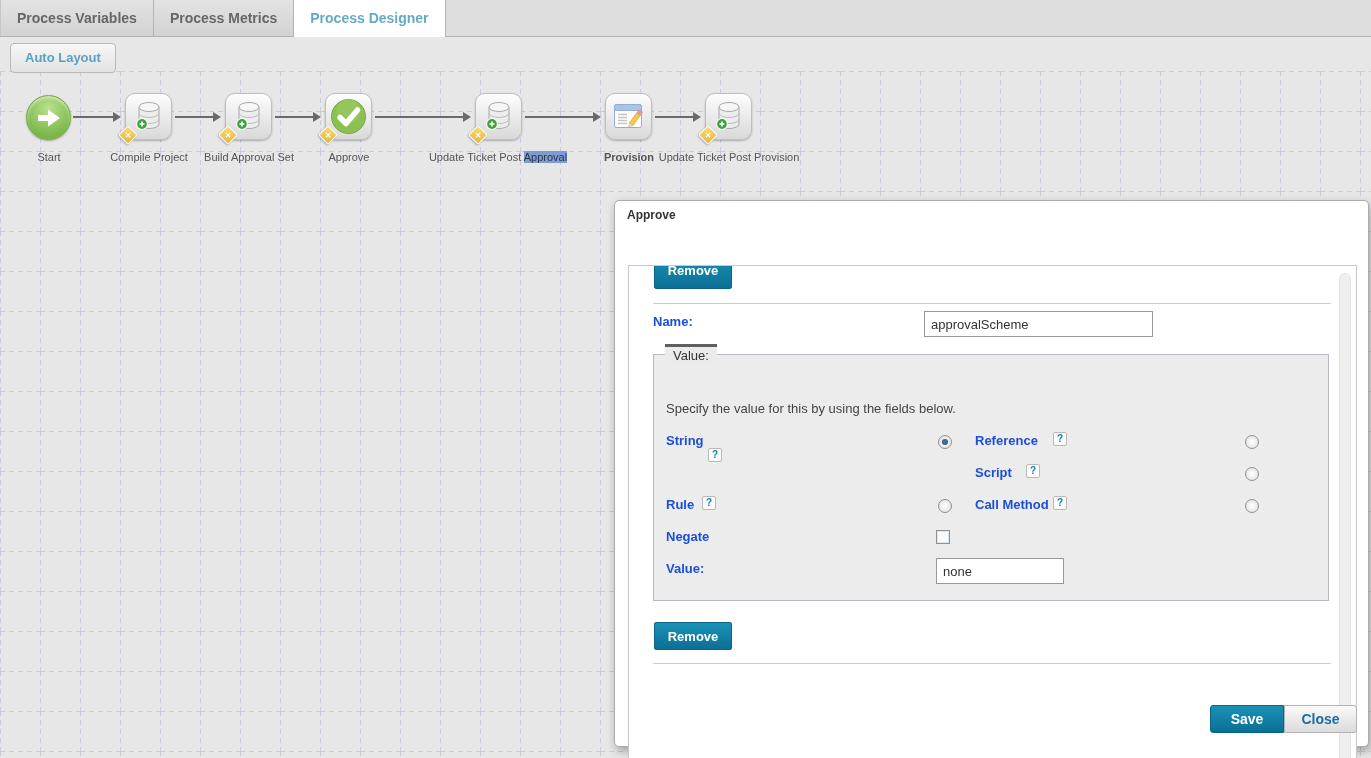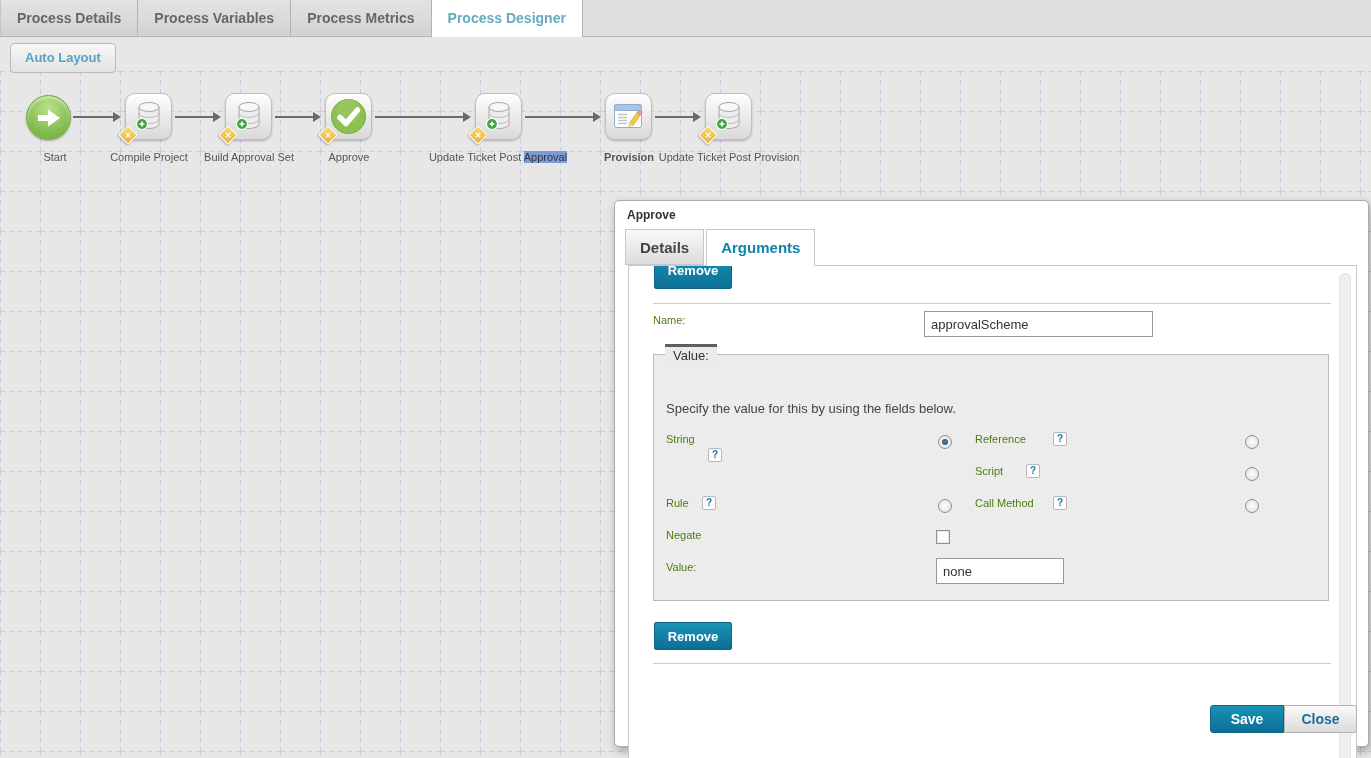--- a/index.html
+++ b/index.html
@@ -88,21 +88,21 @@
   .scrollpane { position:absolute; left:0; top:0; right:22px; bottom:0; overflow:hidden; }
 
   .btn-teal {
     background:linear-gradient(#1992b6,#0c6f95); color:#fff; font-weight:bold; font-size:13px;
     border:1px solid #0a6587; border-radius:2px; cursor:pointer; font-family:"Liberation Sans", sans-serif;
   }
   .remove-top { position:absolute; left:25px; margin-top:-13px; width:78px; height:36px; line-height:18px; padding:0; overflow:hidden; }
   .remove-bottom { position:absolute; left:25px; top:356px; width:78px; height:28px; }
 
   .hr { position:absolute; left:24px; width:678px; height:1px; background:#ccc; }
-  .lbl { position:absolute; font-size:11px; font-weight:normal; color:#4d7c0f; white-space:nowrap; }
+  .lbl { position:absolute; font-size:13px; font-weight:bold; color:#1d4ed8; white-space:nowrap; }
   .txt-input { position:absolute; height:26px; border:1px solid #999; font-size:13px; padding:0 6px; color:#333; font-family:"Liberation Sans", sans-serif; background:#fff; }
 
   .fieldset {
     position:absolute; left:24px; top:88px; width:676px; height:247px;
     background:#ececec; border:1px solid #b9b9c2;
   }
   .legend {
     position:absolute; top:-11px; left:11px; padding:1px 8px 2px;
     background:#ebebeb; border-top:3px solid #5f5f5f; font-size:13px; color:#333;
   }
@@ -145,21 +145,20 @@
 <svg class="grid-svg" width="1371" height="687">
   <defs>
     <pattern id="gridpat" width="40" height="40" patternUnits="userSpaceOnUse">
       <path d="M 0 0.5 H 40 M 0.5 0 V 40" fill="none" stroke="#c8cbe2" stroke-width="1" stroke-dasharray="5 4"></path>
     </pattern>
   </defs>
   <rect x="0" y="0" width="1371" height="687" fill="url(#gridpat)"></rect>
 </svg>
 
 <div class="tabstrip">
-  <div class="tab">Process Details</div>
   <div class="tab">Process Variables</div>
   <div class="tab">Process Metrics</div>
   <div class="tab active">Process Designer</div>
 </div>
 
 <button class="btn-autolayout">Auto Layout</button>
 
 <div class="conn" style="left:73px;width:40px;"></div>
 <div class="conn" style="left:175px;width:38px;"></div>
 <div class="conn" style="left:275px;width:38px;"></div>
@@ -230,35 +229,31 @@
   <svg width="28" height="30" viewBox="0 0 28 30">
     <path d="M4 5 v17 a10 4.5 0 0 0 20 0 V5" fill="#ededed" stroke="#a8a8a8"></path>
     <path d="M4 11 a10 4.5 0 0 0 20 0 M4 17 a10 4.5 0 0 0 20 0" fill="none" stroke="#bdbdbd"></path>
     <ellipse cx="14" cy="5" rx="10" ry="4.5" fill="#f7f7f7" stroke="#a8a8a8"></ellipse>
     <circle cx="7" cy="22" r="5.5" fill="#3fa33f" stroke="#fff" stroke-width="1.2"></circle>
     <path d="M4.5 22 h5 M7 19.5 v5" stroke="#fff" stroke-width="1.6"></path>
   </svg>
   <span class="diamond"></span>
 </div>
 
-<div class="node-label" style="left:55px;">Start</div>
+<div class="node-label" style="left:49px;">Start</div>
 <div class="node-label" style="left:149px;">Compile Project</div>
 <div class="node-label" style="left:249px;">Build Approval Set</div>
 <div class="node-label" style="left:349px;">Approve</div>
 <div class="node-label" style="left:498px;"><span>Update Ticket Post </span><span class="sel">Approval</span></div>
 <div class="node-label" style="left:629px;font-weight:bold;">Provision</div>
 <div class="node-label" style="left:729px;">Update Ticket Post Provision</div>
 
 <div class="dialog">
   <div class="dlg-title">Approve</div>
 
-  <div class="dlg-tabs">
-    <div class="dlg-tab">Details</div>
-    <div class="dlg-tab active">Arguments</div>
-  </div>
 
   <div class="dlg-panel">
     <div class="scrollpane">
 
       <button class="btn-teal remove-top">Remove</button>
       <div class="hr" style="top:37px;"></div>
 
       <div class="lbl" style="left:24px;top:48px;">Name:</div>
       <input class="txt-input" style="left: 295px; top: 45px; width: 229px;" value="approvalScheme">
 

